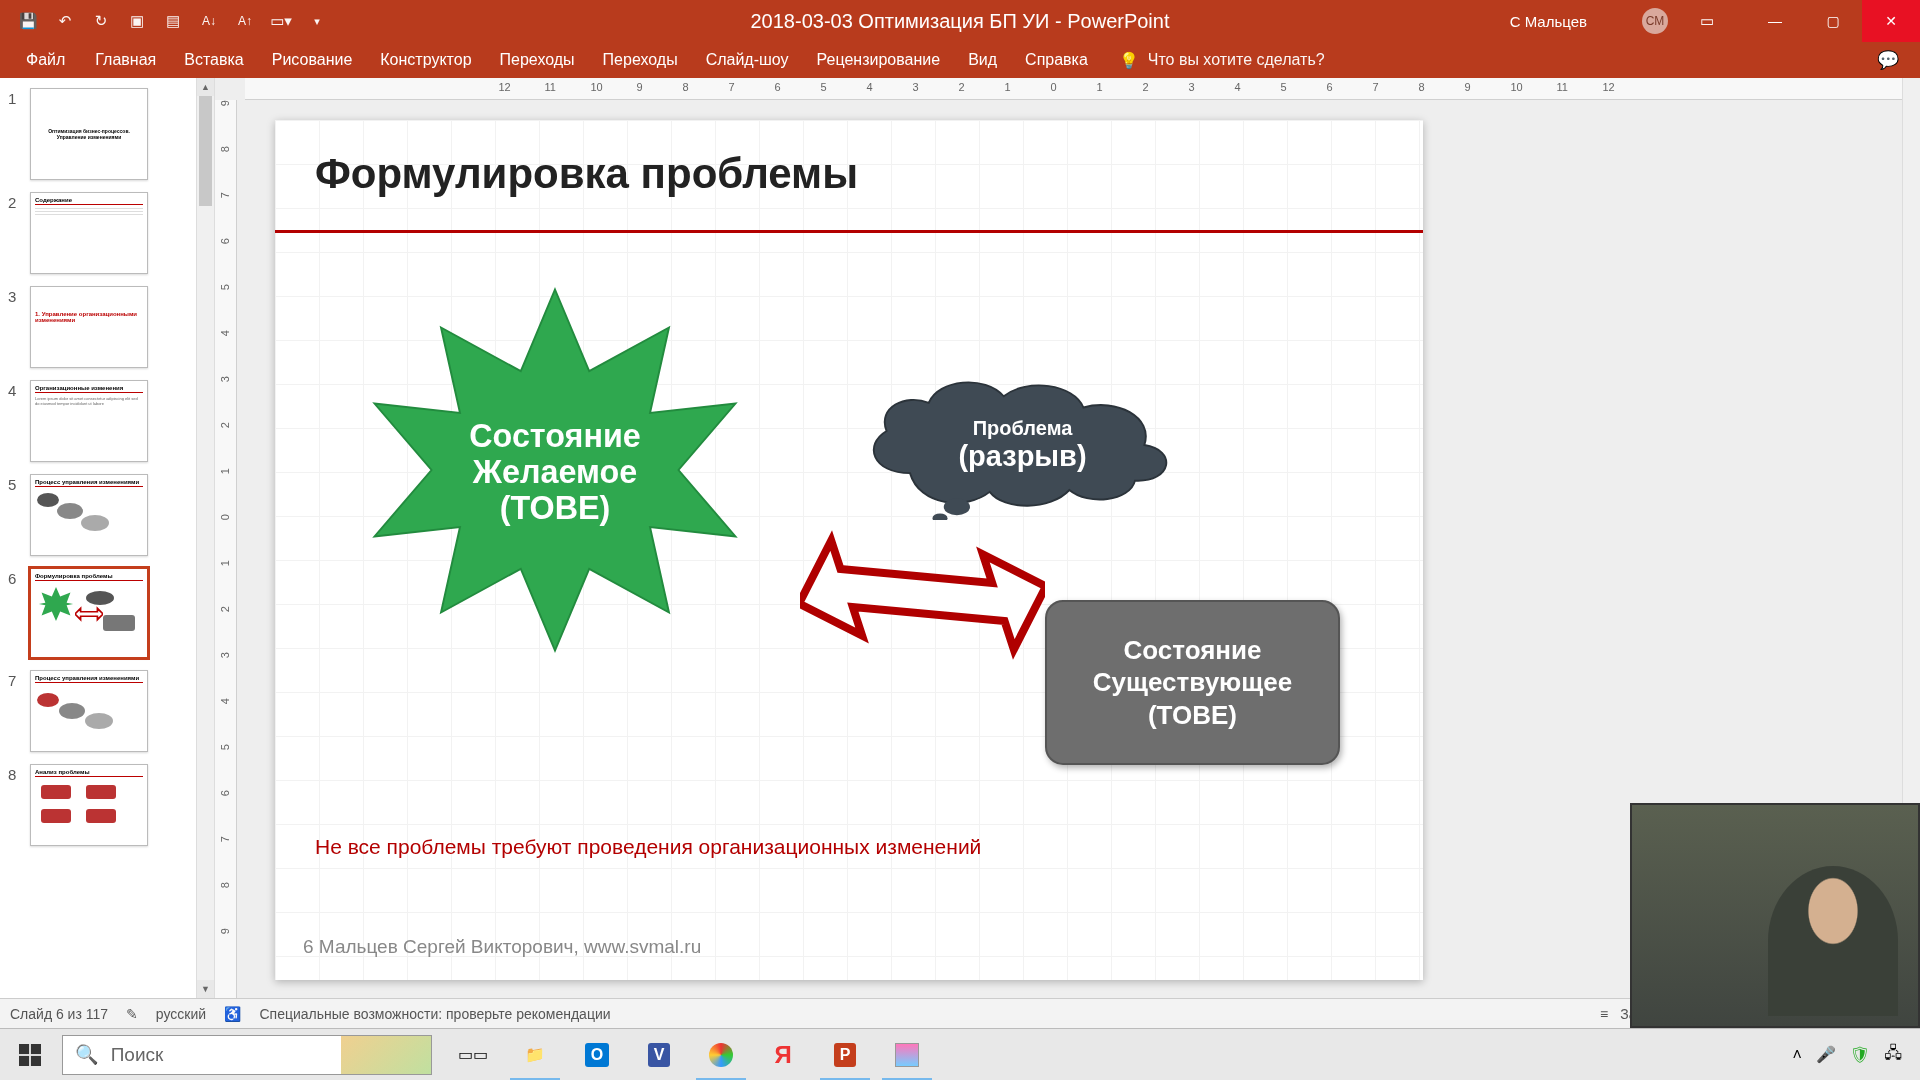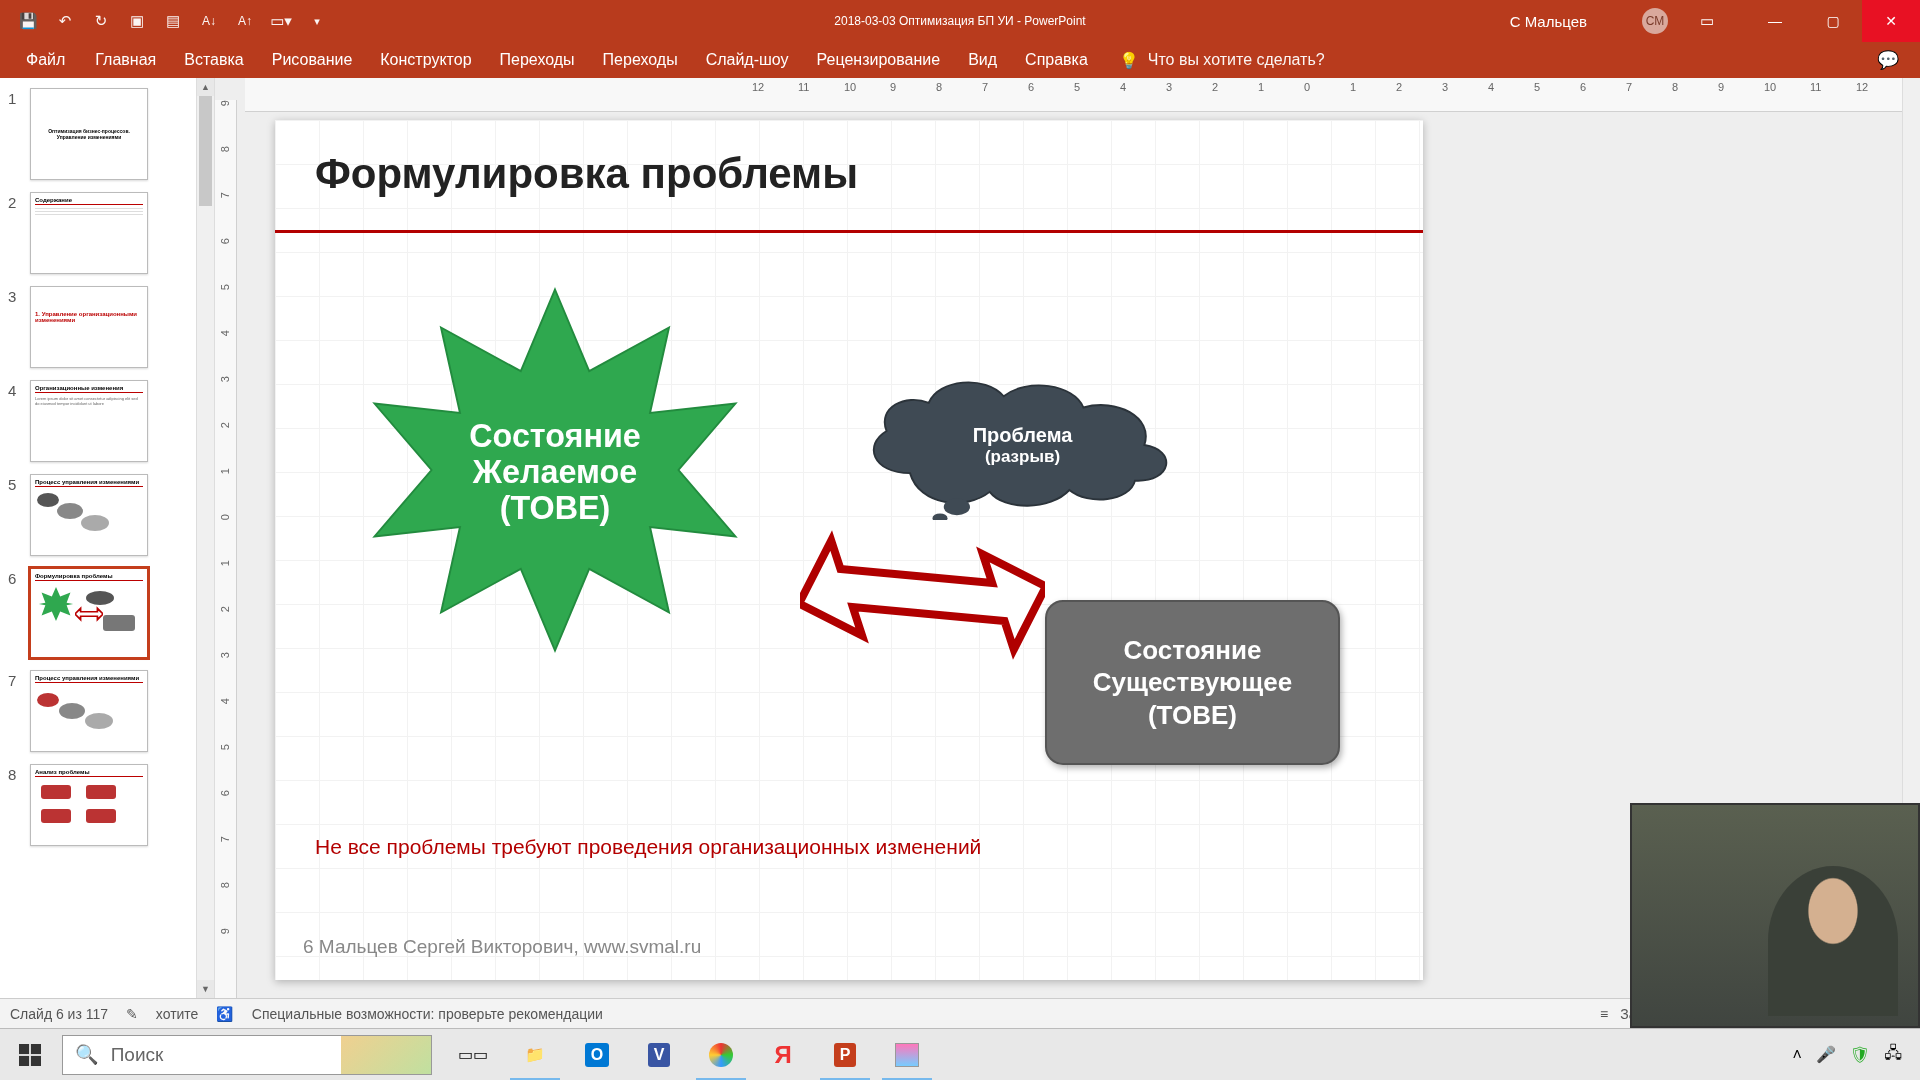--- a/index.html
+++ b/index.html
@@ -1,21 +1,21 @@
 <!DOCTYPE html>
 <html><head>
 <meta charset="utf-8">
 <style>
 * { margin: 0; padding: 0; box-sizing: border-box; font-family: "Segoe UI", Arial, sans-serif; }
 body { width: 1920px; height: 1080px; overflow: hidden; background: #fff; position: relative; }
 
 .title-bar { height: 42px; background: #b83b1d; display: flex; align-items: center; color: #fff; position: relative; }
 .qat { display: flex; align-items: center; gap: 18px; padding-left: 20px; }
 .qat-icon { width: 18px; height: 18px; display: flex; align-items: center; justify-content: center; font-size: 15px; opacity: .95; }
-.doc-title { position: absolute; left: 50%; transform: translateX(-50%); font-size: 12px; }
+.doc-title { position: absolute; left: 50%; transform: translateX(-50%); font-size: 20px; }
 .user-area { margin-left: auto; display: flex; align-items: center; gap: 12px; padding-right: 0; }
 .user-name { font-size: 15px; }
 .avatar { width: 26px; height: 26px; border-radius: 50%; background: #d9a89c; color: #7a3a2a; font-size: 12px; display: flex; align-items: center; justify-content: center; margin-left: 43px; }
 .win-btns { display: flex; }
 .win-btn { width: 58px; height: 42px; display: flex; align-items: center; justify-content: center; font-size: 14px; }
 .win-btn.close { background: #e81123; }
 
 .ribbon-tabs { height: 36px; background: #b83b1d; display: flex; align-items: center; padding-left: 10px; gap: 0; color: #fff; font-size: 16px; }
 .tab-file { padding: 8px 16px; }
 .tab { padding: 8px 14px; cursor: pointer; }
@@ -30,21 +30,21 @@
 .thumb-num { width: 22px; font-size: 15px; color: #555; padding-top: 2px; }
 .thumb { width: 118px; height: 82px; background: #fff; border: 1px solid #bbb; box-shadow: 0 1px 2px rgba(0,0,0,.15); position: relative; overflow:hidden; font-size:5px; padding:4px; }
 .thumb.sel { outline: 3px solid #c43e1c; outline-offset: -1px; }
 .thumb .mini-title { font-size:6px; font-weight:bold; border-bottom:1px solid #b00; margin-bottom:3px; padding-bottom:1px; }
 .thumb-sb { width: 18px; background: #f0f0f0; border-left:1px solid #ddd; position:relative; }
 .thumb-sb-btn { height:18px; background:#e8e8e8; display:flex;align-items:center;justify-content:center;font-size:9px;color:#666; }
 .thumb-sb-track { position:absolute; top:18px; bottom:18px; left:0; right:0; }
 .thumb-sb-thumb { position:absolute; left:2px; right:2px; background:#c8c8c8; }
 
 .editor { flex: 1; position: relative; background: #eeeeee; overflow: hidden; }
-.ruler-h { position: absolute; top: 0; left: 30px; right: 18px; height: 34px; background: #f8f8f8; border-bottom:1px solid #d0d0d0; display:flex; align-items:center; justify-content:flex-end; }
+.ruler-h { position: absolute; top: 0; left: 30px; right: 18px; height: 22px; background: #f8f8f8; border-bottom:1px solid #d0d0d0; display:flex; align-items:center; justify-content:center; }
 .ruler-h-inner { position:relative; width: 1150px; height:100%; font-size:11px; color:#666; }
 .ruler-h-inner span { position:absolute; top:3px; }
 .ruler-v { position:absolute; top:22px; left:0; width:22px; bottom:0; background:#f8f8f8; border-right:1px solid #d0d0d0; }
 .ruler-v-inner { position:relative; height: 860px; width:100%; font-size:11px; color:#666; }
 .ruler-v-inner span { position:absolute; left:4px; writing-mode: vertical-rl; transform: rotate(180deg); }
 
 .slide-canvas { position: absolute; top: 42px; left: 60px; width: 1148px; height: 860px; background: #fff; box-shadow: 0 2px 8px rgba(0,0,0,.25); }
 .slide-grid { position:absolute; inset:0; background-image: repeating-linear-gradient(to right, #f2f2f2 0 1px, transparent 1px 44px), repeating-linear-gradient(to bottom, #f2f2f2 0 1px, transparent 1px 44px); }
 .slide-title { position:absolute; top:30px; left:40px; font-size:42px; font-weight:bold; color:#222; }
 .slide-hr { position:absolute; top:110px; left:0; right:0; height:3px; background:#b30000; }
@@ -283,21 +283,21 @@
       </div>
 
       <div class="cloud">
         <svg viewBox="0 0 360 160" width="355" height="150">
           <path d="M60,110 C20,110 10,80 35,65 C25,40 55,25 80,35 C90,10 140,5 160,28 C185,8 235,15 245,40 C280,30 320,50 310,80 C345,85 340,120 300,118 C295,140 250,145 230,128 C210,150 160,150 145,130 C120,150 70,145 60,110 Z" fill="#3f4a54" stroke="#2b333a" stroke-width="2"></path>
           <ellipse cx="110" cy="146" rx="14" ry="9" fill="#3f4a54"></ellipse>
           <ellipse cx="92" cy="158" rx="8" ry="5" fill="#3f4a54"></ellipse>
         </svg>
         <div class="cloud-text">
           <div style="font-size:20px">Проблема</div>
-          <div style="font-size:17px">(разрыв)</div>
+          <div style="font-size:29px">(разрыв)</div>
         </div>
       </div>
 
       <div class="arrow2">
         <svg viewBox="0 0 240 160" width="245" height="160">
           <polygon points="0,60 50,10 50,40 190,100 190,70 240,120 190,170 190,140 50,80 50,110" fill="#ffffff" stroke="#b00000" stroke-width="8" transform="rotate(-18 120 90)"></polygon>
         </svg>
       </div>
 
       <div class="asis-box">
@@ -310,21 +310,21 @@
       <div class="footer-text">6   Мальцев Сергей Викторович, www.svmal.ru</div>
     </div>
 
     <div class="editor-sb"></div>
   </div>
 </div>
 
 <div class="status-bar">
   <span>Слайд 6 из 117</span>
   <span>✎</span>
-  <span>хотите</span>
+  <span>русский</span>
   <span>♿</span>
   <span>Специальные возможности: проверьте рекомендации</span>
   <div class="status-right">
     <span>≡</span>
     <span>Заметки</span>
     <span>💬</span>
     <span>Примечания</span>
     <div class="view-btn active"></div>
     <div class="view-btn"></div>
     <div class="view-btn"></div>

